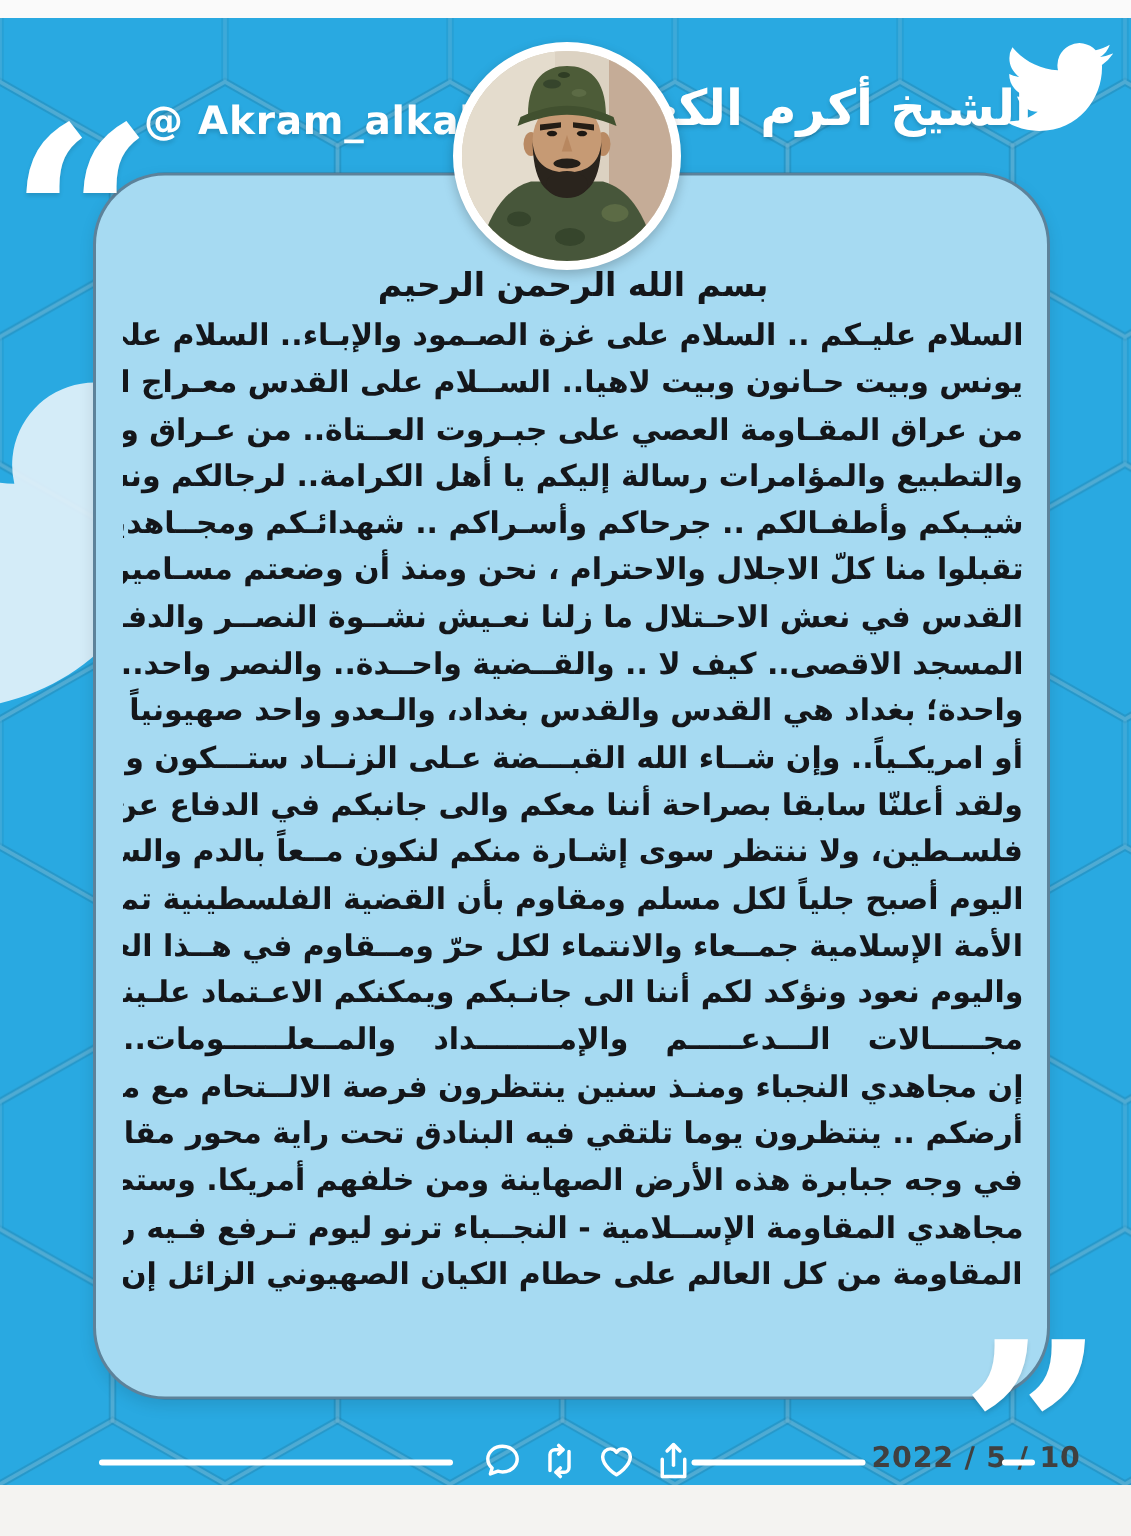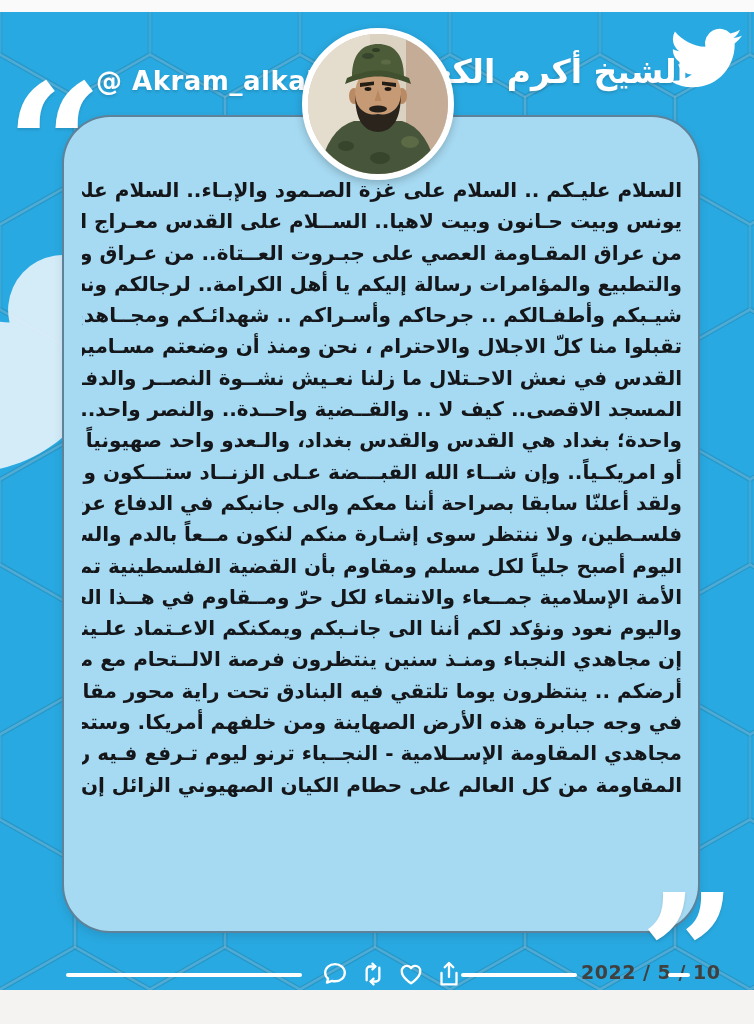--- a/index.html
+++ b/index.html
@@ -129,36 +129,38 @@
     <ellipse cx="60" cy="22" rx="6" ry="3" fill="#36452c"></ellipse>
     <ellipse cx="78" cy="28" rx="5" ry="2.6" fill="#5c6b45"></ellipse>
     <ellipse cx="68" cy="16" rx="4" ry="2" fill="#2f3d24"></ellipse>
   </svg>
 </div>
 
 <div class="quote quote-open">“</div>
 <div class="quote quote-close">”</div>
 
 <div class="card">
+  <div class="basmala">بسم الله الرحمن الرحيم</div>
   <div>
       <div class="body-line">السلام عليـكم .. السلام على غزة الصـمود والإبـاء.. السلام على خـان</div>
       <div class="body-line">يونس وبيت حـانون وبيت لاهيا.. الســلام على القدس معـراج السماء</div>
       <div class="body-line">من عراق المقـاومة العصي على جبـروت العــتاة.. من عـراق وأد الفتن</div>
       <div class="body-line">والتطبيع والمؤامرات رسالة إليكم يا أهل الكرامة.. لرجالكم ونســاءكم ..</div>
       <div class="body-line">شيـبكم وأطفـالكم .. جرحاكم وأسـراكم .. شهدائـكم ومجــاهديكم</div>
       <div class="body-line">تقبلوا منا كلّ الاجلال والاحترام ، نحن ومنذ أن وضعتم مسـامير ســيف</div>
       <div class="body-line">القدس في نعش الاحـتلال ما زلنا نعـيش نشــوة النصــر والدفــاع عن</div>
       <div class="body-line">المسجد الاقصى.. كيف لا .. والقــضية واحــدة.. والنصر واحد.. والأرض</div>
       <div class="body-line">واحدة؛ بغداد هي القدس والقدس بغداد، والـعدو واحد صهيونياً كان</div>
       <div class="body-line">أو امريكـياً.. وإن شــاء الله القبـــضة عـلى الزنــاد ستـــكون واحــدة</div>
       <div class="body-line">ولقد أعلنّا سابقا بصراحة أننا معكم والى جانبكم في الدفاع عن مقدسات</div>
       <div class="body-line">فلسـطين، ولا ننتظر سوى إشـارة منكم لنكون مــعاً بالدم والســلاح</div>
       <div class="body-line">اليوم أصبح جلياً لكل مسلم ومقاوم بأن القضية الفلسطينية تمثل رأي</div>
       <div class="body-line">الأمة الإسلامية جمــعاء والانتماء لكل حرّ ومــقاوم في هــذا العالم ..</div>
       <div class="body-line">واليوم نعود ونؤكد لكم أننا الى جانـبكم ويمكنكم الاعـتماد علـينا بكل</div>
+      <div class="body-line">مجـــــالات الـــدعـــــم والإمــــــــداد والمــعلــــــومات..</div>
       <div class="body-line">إن مجاهدي النجباء ومنـذ سنين ينتظرون فرصة الالــتحام مع محــتل</div>
       <div class="body-line">أرضكم .. ينتظرون يوما تلتقي فيه البنادق تحت راية محور مقاومة واحد</div>
       <div class="body-line">في وجه جبابرة هذه الأرض الصهاينة ومن خلفهم أمريكا. وستظل عيـون</div>
       <div class="body-line">مجاهدي المقاومة الإســلامية - النجــباء ترنو ليوم تـرفع فـيه رايات</div>
       <div class="body-line">المقاومة من كل العالم على حطام الكيان الصهيوني الزائل إن شاء الله</div>
     </div>
 </div>
 
 <div class="f-line f-line1"></div>
 

